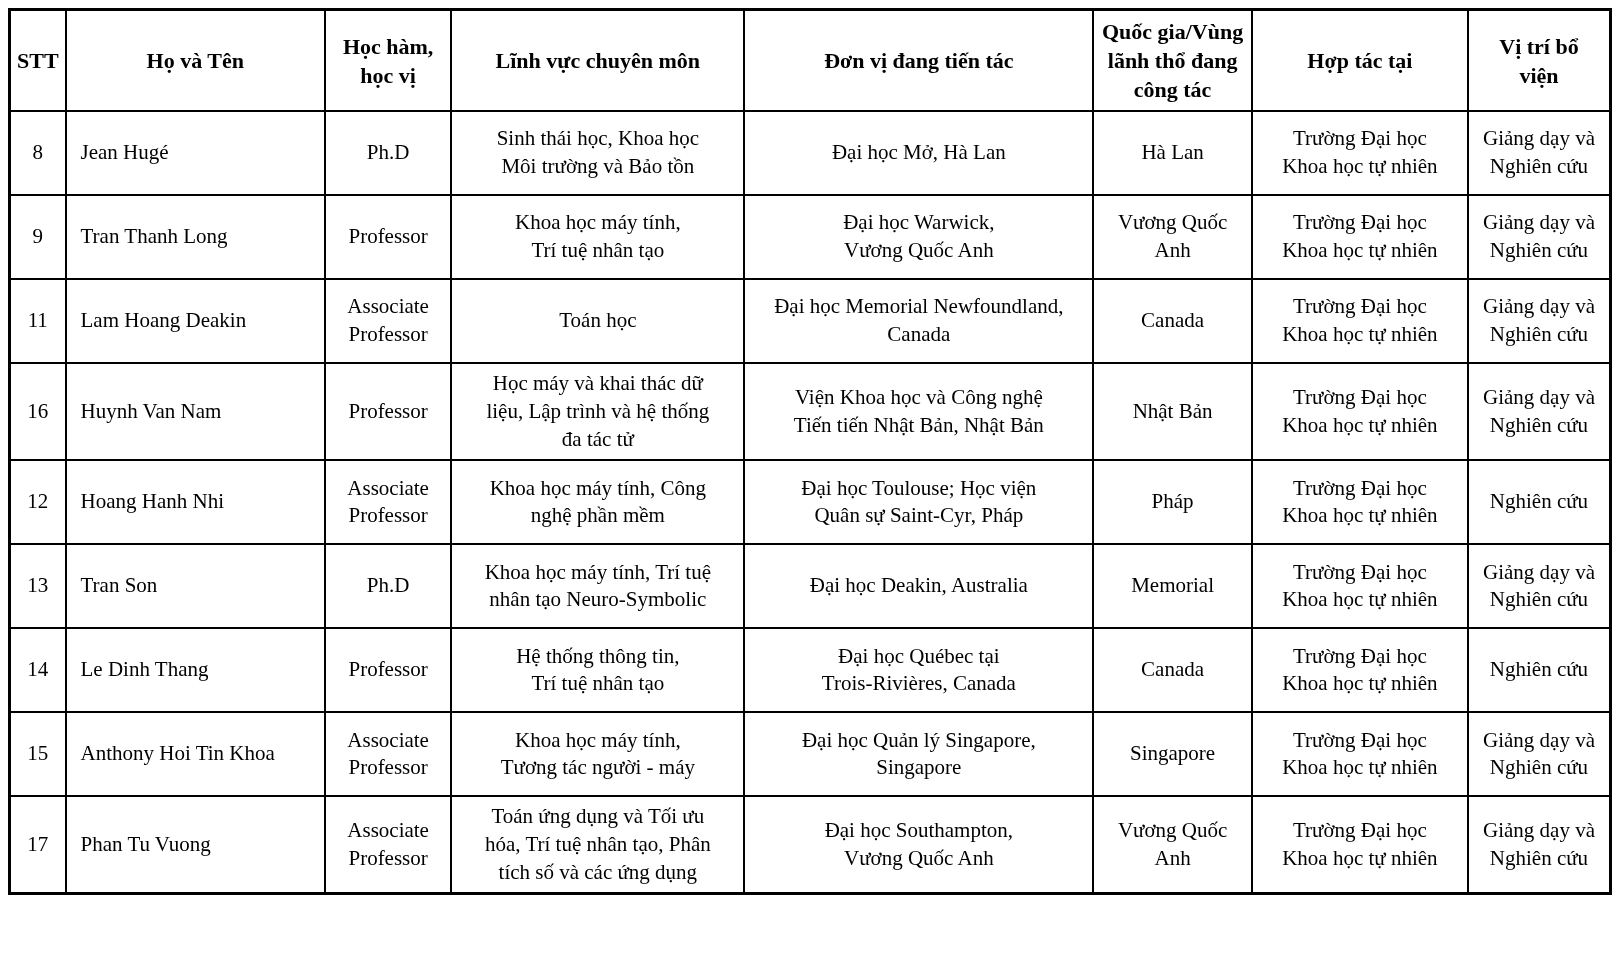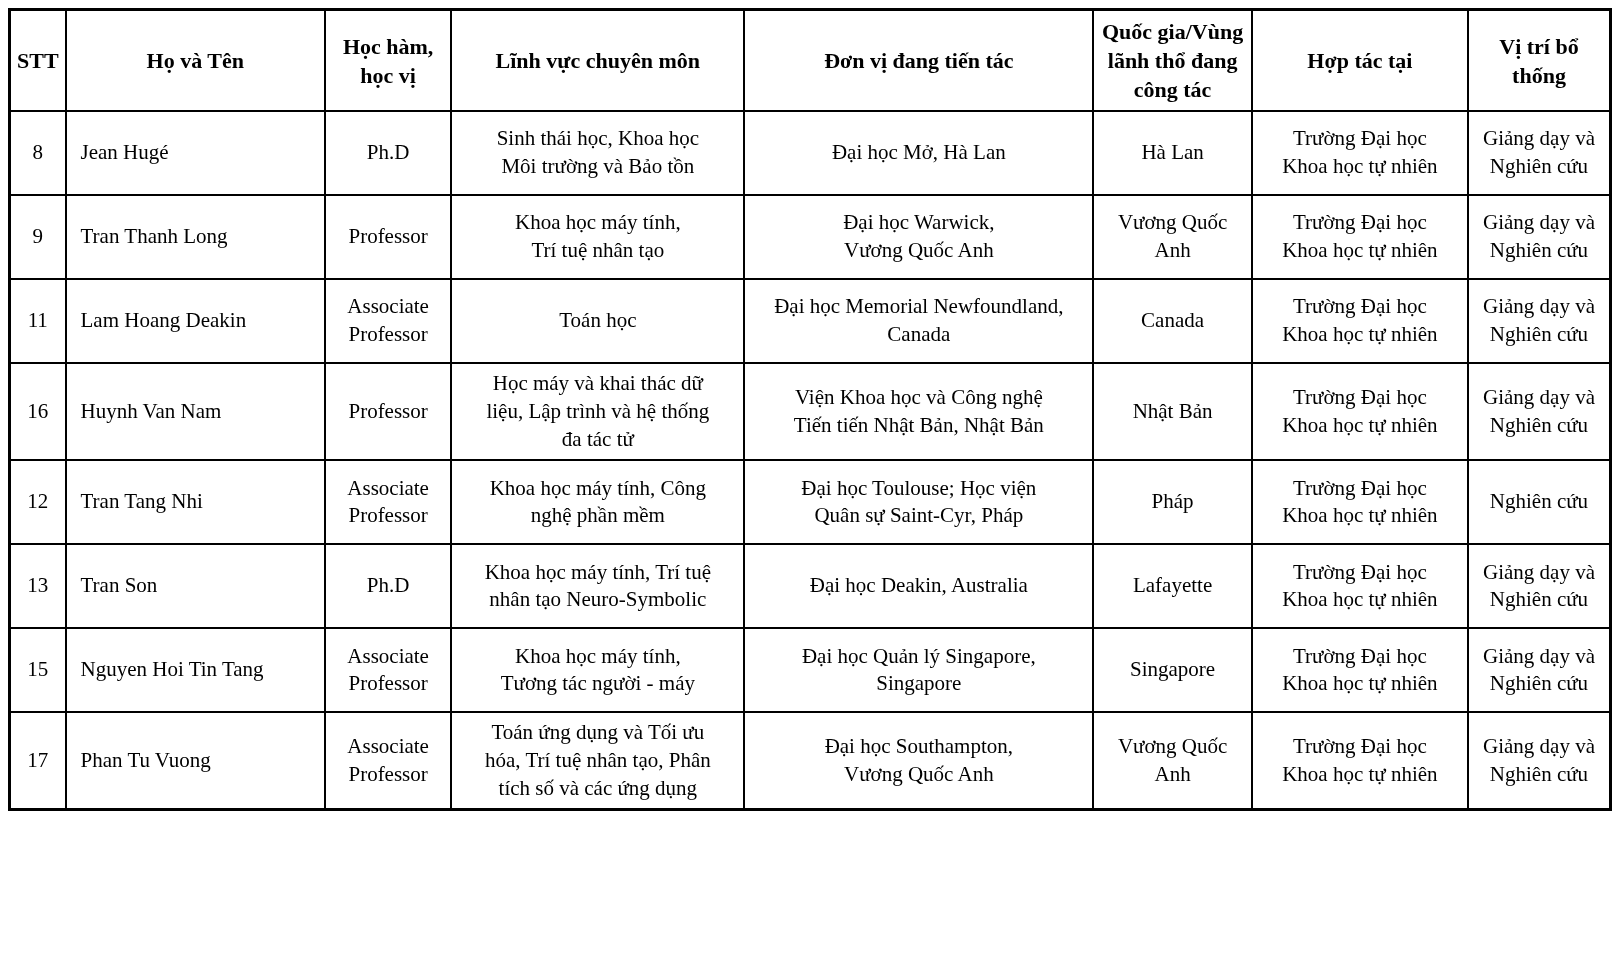--- a/index.html
+++ b/index.html
@@ -70,21 +70,21 @@
         <th>Họ và Tên</th>
         <th>Học hàm,
 học vị</th>
         <th>Lĩnh vực chuyên môn</th>
         <th>Đơn vị đang tiến tác</th>
         <th>Quốc gia/Vùng
 lãnh thổ đang
 công tác</th>
         <th>Hợp tác tại</th>
         <th>Vị trí bổ
-thống</th>
+viện</th>
       </tr>
     </thead>
     <tbody>
   <tr>
     <td class="c-stt">8</td>
     <td class="c-name">Jean Hugé</td>
     <td class="c-title">Ph.D</td>
     <td class="c-field">Sinh thái học, Khoa học
 Môi trường và Bảo tồn</td>
     <td class="c-workplace">Đại học Mở, Hà Lan</td>
@@ -137,51 +137,64 @@
 Tiến tiến Nhật Bản, Nhật Bản</td>
     <td class="c-country">Nhật Bản</td>
     <td class="c-cooperation">Trường Đại học
 Khoa học tự nhiên</td>
     <td class="c-position">Giảng dạy và
 Nghiên cứu</td>
   </tr>
 
   <tr>
     <td class="c-stt">12</td>
-    <td class="c-name">Tran Tang Nhi</td>
+    <td class="c-name">Hoang Hanh Nhi</td>
     <td class="c-title">Associate
 Professor</td>
     <td class="c-field">Khoa học máy tính, Công
 nghệ phần mềm</td>
     <td class="c-workplace">Đại học Toulouse; Học viện
 Quân sự Saint-Cyr, Pháp</td>
     <td class="c-country">Pháp</td>
     <td class="c-cooperation">Trường Đại học
 Khoa học tự nhiên</td>
     <td class="c-position">Nghiên cứu</td>
   </tr>
 
   <tr>
     <td class="c-stt">13</td>
     <td class="c-name">Tran Son</td>
     <td class="c-title">Ph.D</td>
     <td class="c-field">Khoa học máy tính, Trí tuệ
 nhân tạo Neuro-Symbolic</td>
     <td class="c-workplace">Đại học Deakin, Australia</td>
-    <td class="c-country">Lafayette</td>
-    <td class="c-cooperation">Trường Đại học
-Khoa học tự nhiên</td>
-    <td class="c-position">Giảng dạy và
-Nghiên cứu</td>
-  </tr>
-
+    <td class="c-country">Memorial</td>
+    <td class="c-cooperation">Trường Đại học
+Khoa học tự nhiên</td>
+    <td class="c-position">Giảng dạy và
+Nghiên cứu</td>
+  </tr>
+
+  <tr>
+    <td class="c-stt">14</td>
+    <td class="c-name">Le Dinh Thang</td>
+    <td class="c-title">Professor</td>
+    <td class="c-field">Hệ thống thông tin,
+Trí tuệ nhân tạo</td>
+    <td class="c-workplace">Đại học Québec tại
+Trois-Rivières, Canada</td>
+    <td class="c-country">Canada</td>
+    <td class="c-cooperation">Trường Đại học
+Khoa học tự nhiên</td>
+    <td class="c-position">Nghiên cứu</td>
+  </tr>
 
   <tr>
     <td class="c-stt">15</td>
-    <td class="c-name">Nguyen Hoi Tin Tang</td>
+    <td class="c-name">Anthony Hoi Tin Khoa</td>
     <td class="c-title">Associate
 Professor</td>
     <td class="c-field">Khoa học máy tính,
 Tương tác người - máy</td>
     <td class="c-workplace">Đại học Quản lý Singapore,
 Singapore</td>
     <td class="c-country">Singapore</td>
     <td class="c-cooperation">Trường Đại học
 Khoa học tự nhiên</td>
     <td class="c-position">Giảng dạy và

